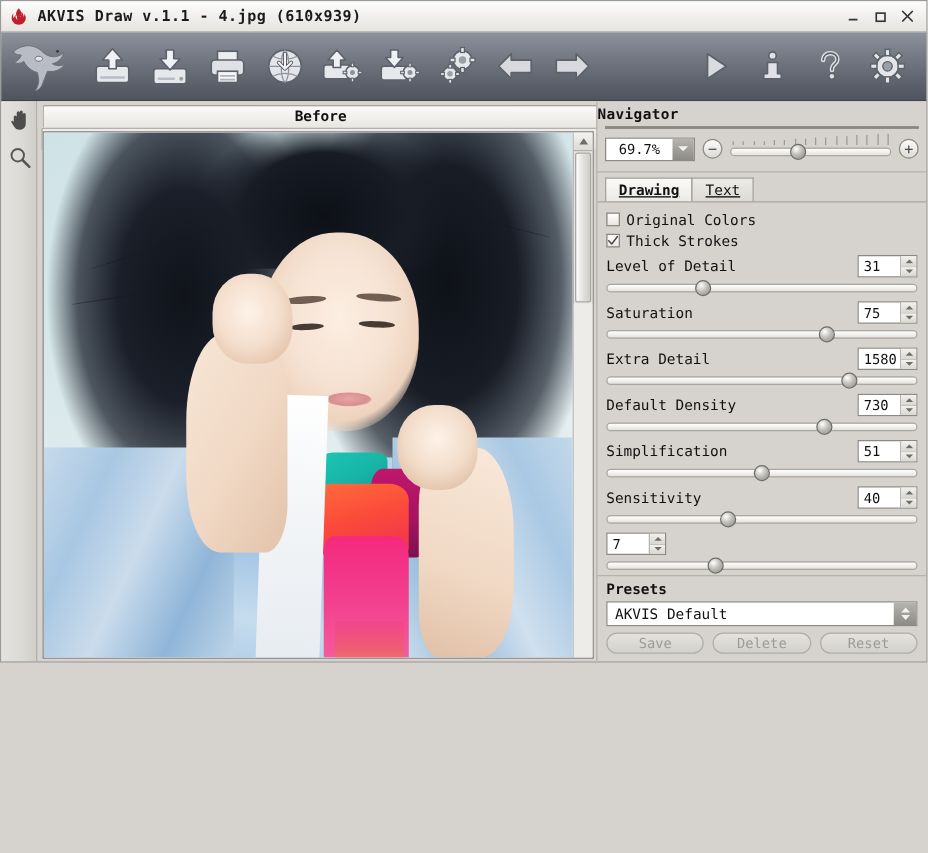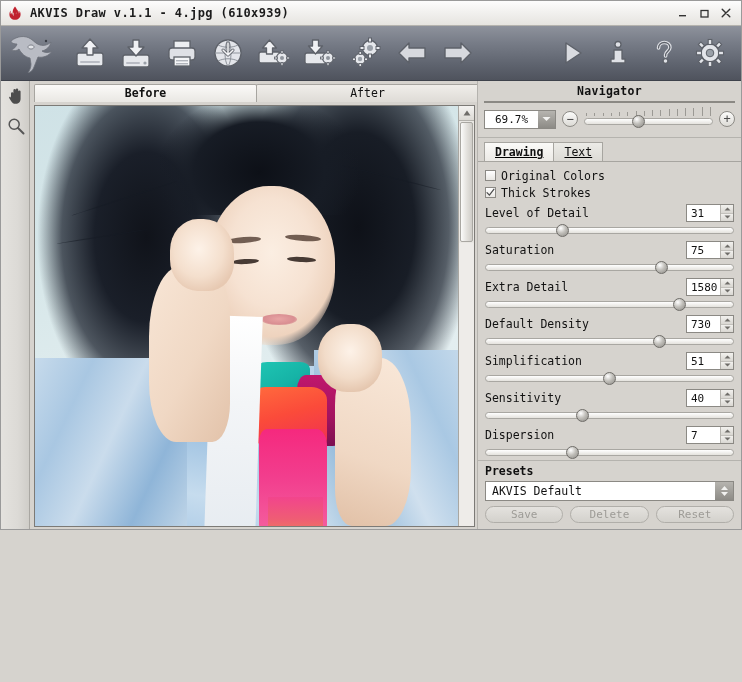--- a/index.html
+++ b/index.html
@@ -66,20 +66,21 @@
   }
 
   
   .imagepane {
     position: absolute; left: 29px; top: 80px; width: 449px; bottom: 0;
     background: #d6d3ce;
   }
   .tabs {
     display: flex; height: 21px; padding-left: 4px; padding-top: 3px;
     background: #d6d3ce;
+    flex-direction: column;
   }
   .tab {
     flex: 1; height: 18px; line-height: 17px; text-align: center;
     font-size: 11.5px; color: #111;
     background: linear-gradient(to bottom,#f0eeea,#dedbd6);
     border: 1px solid #a7a5a0; border-bottom: none;
     border-top-left-radius: 2px; border-top-right-radius: 2px;
     cursor: default;
   }
   .tab.active { font-weight: bold; background: linear-gradient(to bottom,#fbfaf8,#e9e7e3); }
@@ -217,21 +218,21 @@
   .vs-track { flex: 1; background: #eeece9; }
 
   
   .rightpanel {
     position: absolute; right: 0; top: 80px; width: 264px; bottom: 0;
     background: #d6d3ce;
     border-left: 1px solid #b5b3ae;
     display: flex; flex-direction: column;
   }
   .nav-title {
-    text-align: center; font-size: 11.5px; font-weight: bold; color: #111;
+    font-size: 11.5px; font-weight: bold; color: #111;
     padding: 3px 0 3px; letter-spacing: .3px;
   }
   .nav-box {
     margin: 0 6px; height: 155px; border: 1px solid #8b8984;
     background: #8b8b8b; position: relative; overflow: hidden;
     display: flex; align-items: center; justify-content: center;
   }
   .nav-thumb {
     position: relative; width: 97px; height: 153px; overflow: hidden;
     outline: 1px solid #c06a78;
@@ -815,21 +816,20 @@
             </span>
           </div>
           <div class="slrow">
             <div class="sltrack"></div>
             <div class="slthumb" style="left: calc(39% - 6.5px);"></div>
           </div>
         </div>
 
         <div class="paramrow">
           <div class="pline">
-            <span class="plabel">Dispersion</span>
             <span class="spin">
               <span class="spin-val">7</span>
               <span class="spin-btns">
                 <span class="spin-up">
                     <svg width="7" height="4" viewBox="0 0 7 4">
                       <path d="M3.5 0.5 L6.5 3.5 L0.5 3.5 Z" fill="#6f6d69"></path>
                     </svg>
                   </span>
                 <span class="spin-dn">
                     <svg width="7" height="4" viewBox="0 0 7 4">

